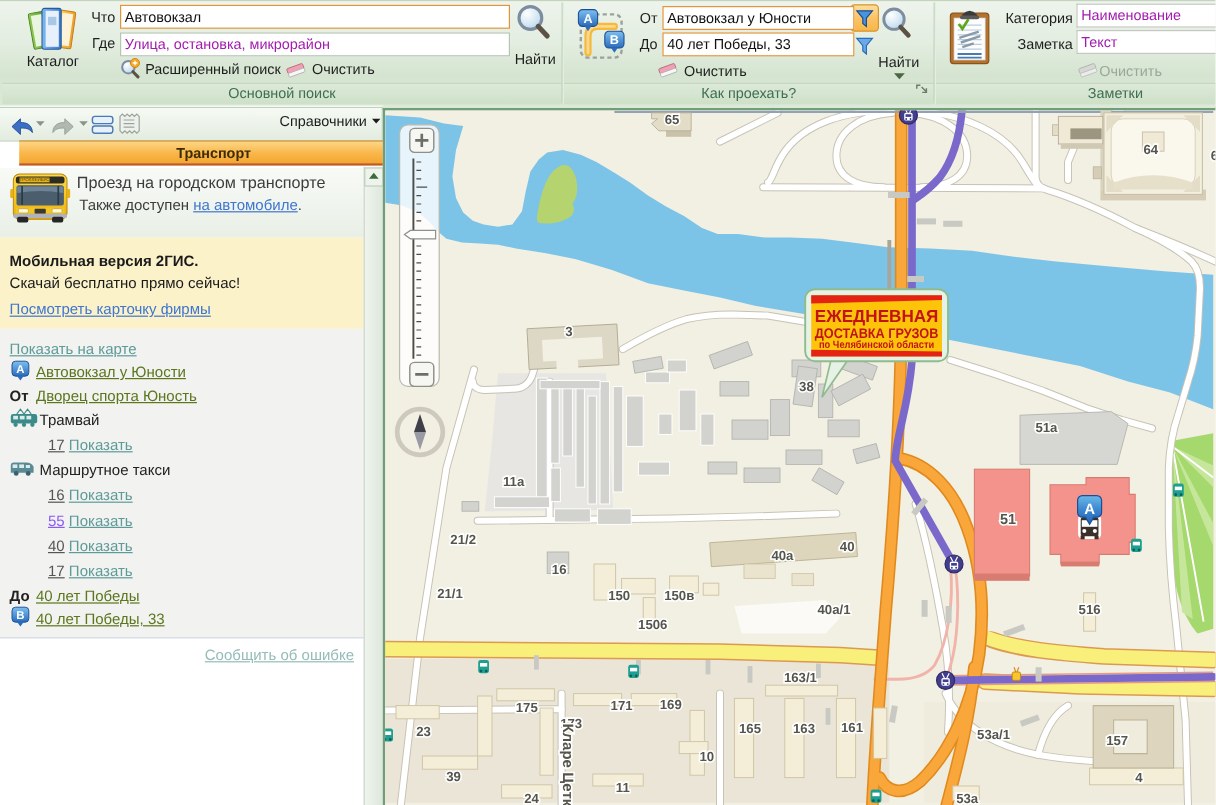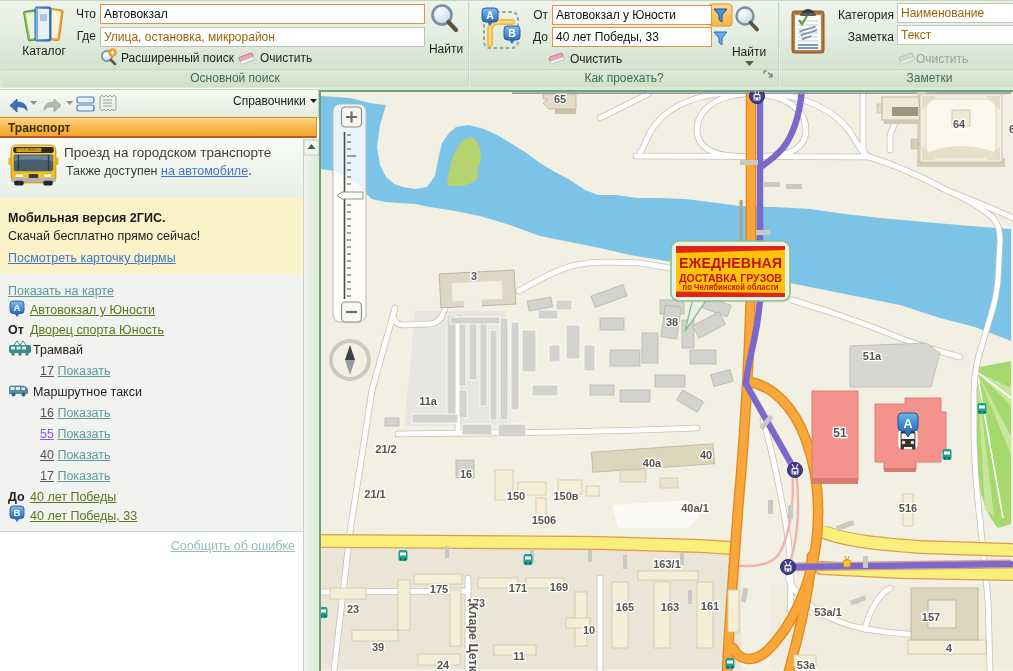--- a/index.html
+++ b/index.html
@@ -11,32 +11,32 @@
     background:linear-gradient(#eef4ec 0%,#e3ede0 40%,#d5e4d0 70%,#dce9d8 100%);
     border-top:1px solid #c2d4bc;border-bottom:1px solid #98b290;}
   .gcap{top:69px;height:17px;background:linear-gradient(#dcead7,#cee0c8);
     border-top:1px solid #c4d8be;color:#3f6e51;font-size:12px;text-align:center;line-height:17px;}
   .vsep{top:2px;height:84px;width:2px;
     background:linear-gradient(90deg,#b9cdb3,#f0f6ee);}
   .rlabel{font-size:12px;color:#1e1e1e;line-height:19px;text-align:right;}
   .rinput{background:#fff;font-size:12px;color:#111;line-height:18px;padding:0 3px;white-space:nowrap;overflow:hidden;}
   .b-act{border:1px solid #e0953a;}
   .b-idl{border:1px solid #b6c5b4;}
-  .ph{color:#a16207;text-align:center;}
+  .ph{color:#a21caf;text-align:center;}
   .rbtn{font-size:12px;color:#1e1e1e;line-height:14px;white-space:nowrap;}
   .rbig{font-size:12px;color:#1e1e1e;text-align:center;}
   
   #sidebar{left:0;top:88px;width:320px;height:427px;background:#fff;}
   #routepanel{left:0;top:186px;width:303px;height:257px;background:#f2f2f0;}
   #sbtool{left:0;top:1px;width:318px;height:27px;
     background:linear-gradient(#f6faf4,#e3ece0);border:1px solid #c0d2bb;border-left:none;}
-  #transport{left:0;top:29px;width:317px;height:21px;
+  #transport{left:16px;top:29px;width:317px;height:21px;
     background:linear-gradient(#fdd685,#f9b64a 55%,#f4a72e);
     border:1px solid #d38d22;border-left:none;border-bottom:2px solid #c35a1d;
-    color:#3c2c05;font-weight:bold;font-size:12px;line-height:20px;padding-left:8px;box-sizing:border-box;}
+    color:#3c2c05;font-weight:bold;font-size:12px;line-height:20px;padding-left:8px;box-sizing:border-box;text-align:center;}
   #buspanel{left:0;top:52px;width:303px;height:58px;background:linear-gradient(#f8faf6,#e9efe7);}
   #yellowpanel{left:0;top:110px;width:303px;height:76px;background:#fbf2ca;}
   .sbtxt{font-size:12.5px;color:#3d3d3d;white-space:nowrap;}
   .blink{color:#3f76cf;text-decoration:underline;}
   .olink{color:#5b761d;text-decoration:underline;}
   .tlink{color:#5d9b99;text-decoration:underline;}
   .row{position:absolute;left:0;width:300px;font-size:12.5px;color:#222;white-space:nowrap;}
   #scrollbar{left:303px;top:51px;width:16px;height:532px;
     background:linear-gradient(90deg,#eff4ee,#dde7da);border-left:1px solid #c6d4c1;}
   

